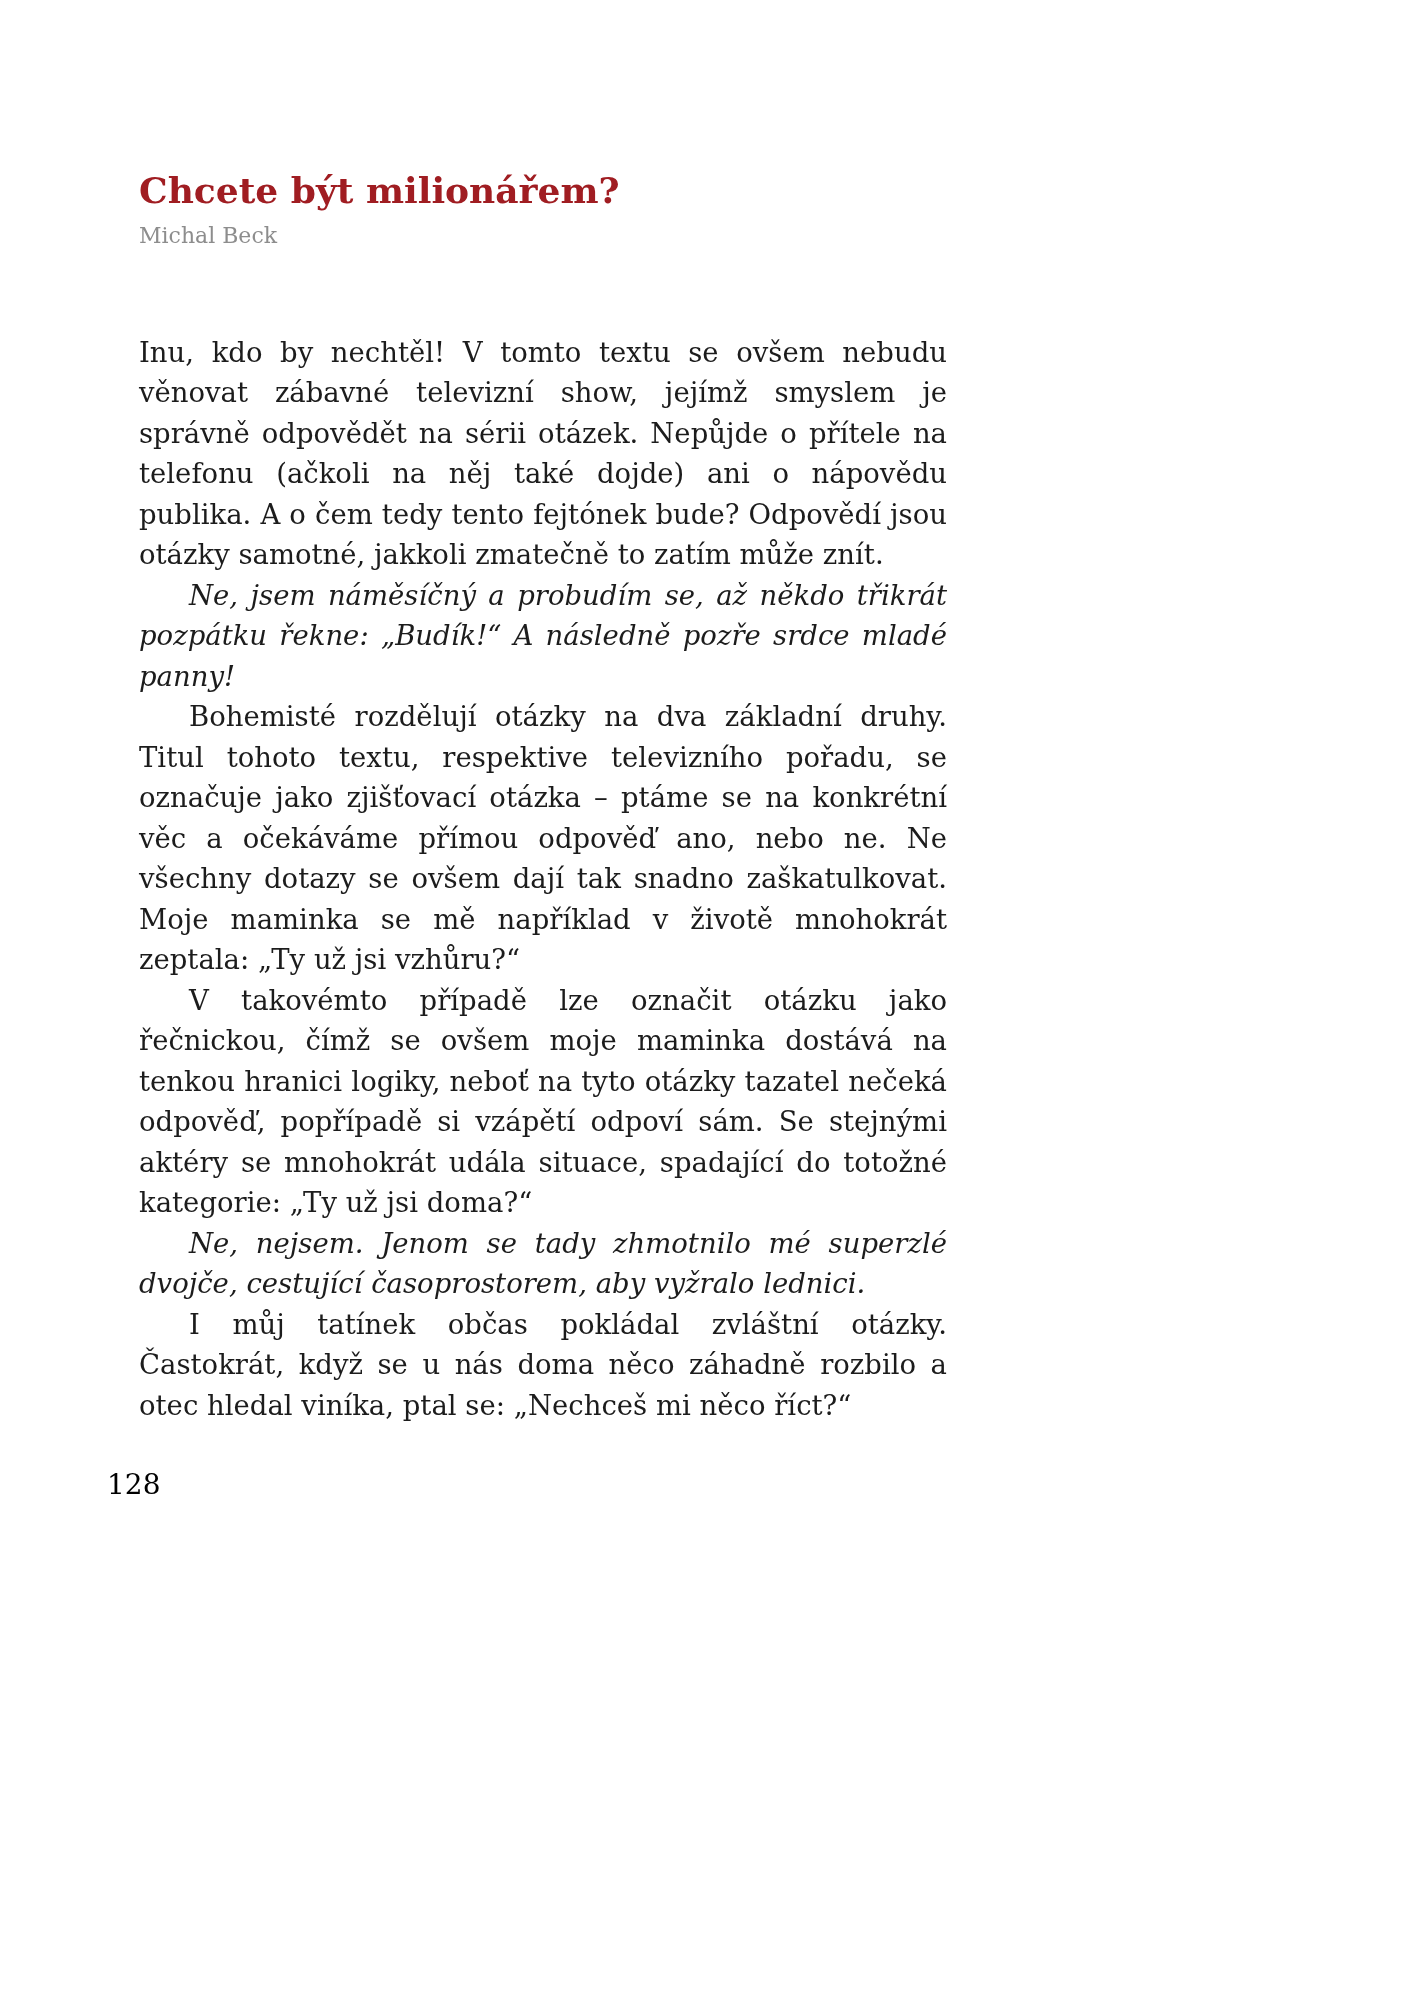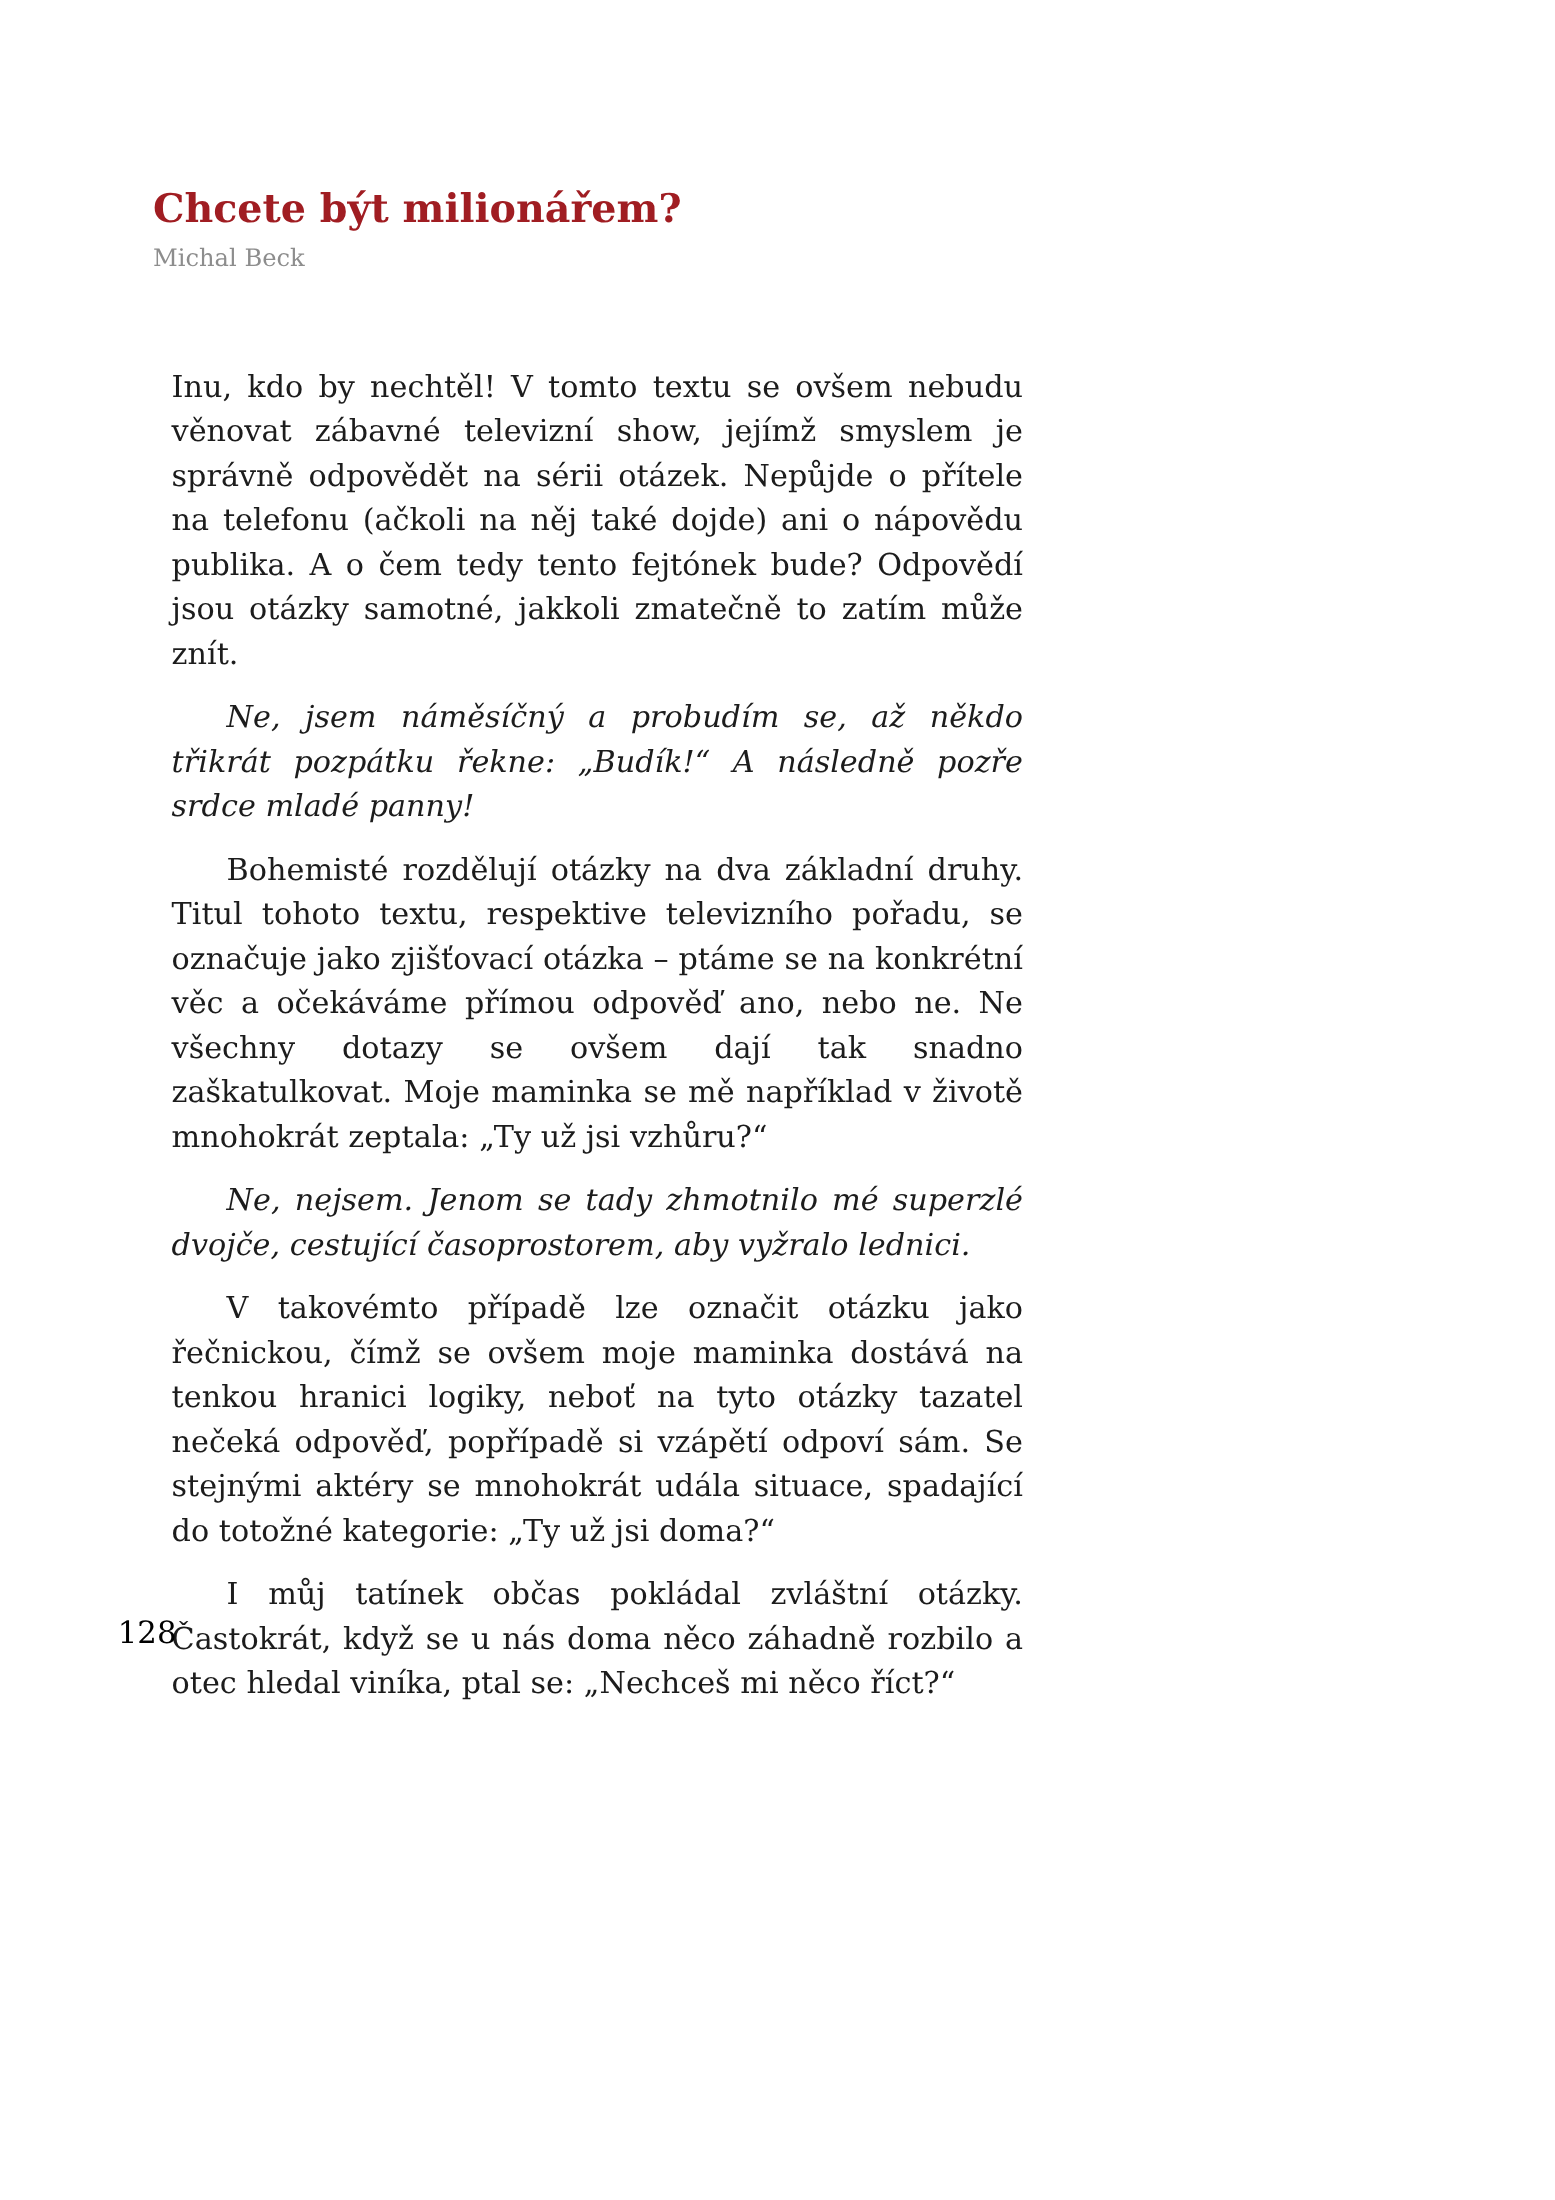--- a/index.html
+++ b/index.html
@@ -34,21 +34,21 @@
     font-size: 22px;
     line-height: 1.2;
     font-weight: normal;
     color: #8d8d8d;
   }
   .body-text {
     margin-top: 82px;
     color: #1c1c1c;
   }
   .body-text p {
-    margin: 17px;
+    margin: 0;
     font-size: 27.5px;
     line-height: 40.5px;
     text-align: justify;
     hyphens: manual;
     color: #1c1c1c;
   }
   .body-text p.indent {
     text-indent: 50px;
   }
   .body-text p.italic {
@@ -67,20 +67,20 @@
 
 <div class="book-page">
   <div class="text-column">
     <h1 class="page-title">Chcete být milionářem?</h1>
     <p class="author-name">Michal Beck</p>
 
     <div class="body-text">
       <p>Inu, kdo by nechtěl! V tomto textu se ovšem nebudu věnovat zábavné televizní show, jejímž smyslem je správně odpově­dět na sérii otázek. Nepůjde o přítele na telefonu (ačkoli na něj také dojde) ani o nápovědu publika. A o čem tedy tento fejtó­nek bude? Odpovědí jsou otázky samotné, jakkoli zmatečně to zatím může znít.</p>
       <p class="indent italic">Ne, jsem náměsíčný a probudím se, až někdo třikrát pozpátku řekne: „Budík!“ A následně pozře srdce mladé panny!</p>
       <p class="indent">Bohemisté rozdělují otázky na dva základní druhy. Titul tohoto textu, respektive televizního pořadu, se označuje jako zjišťovací otázka – ptáme se na konkrétní věc a očekáváme přímou odpověď ano, nebo ne. Ne všechny dotazy se ovšem dají tak snadno zaškatulkovat. Moje maminka se mě napří­klad v životě mnohokrát zeptala: „Ty už jsi vzhůru?“</p>
+      <p class="indent">V takovémto případě lze označit otázku jako řečnickou, čímž se ovšem moje maminka dostává na tenkou hranici logiky, neboť na tyto otázky tazatel nečeká odpověď, po­případě si vzápětí odpoví sám. Se stejnými aktéry se mno­hokrát udála situace, spadající do totožné kategorie: „Ty už jsi doma?“</p>
       <p class="indent italic">Ne, nejsem. Jenom se tady zhmotnilo mé superzlé dvojče, ces­tující časoprostorem, aby vyžralo lednici.</p>
-      <p class="indent">V takovémto případě lze označit otázku jako řečnickou, čímž se ovšem moje maminka dostává na tenkou hranici logiky, neboť na tyto otázky tazatel nečeká odpověď, po­případě si vzápětí odpoví sám. Se stejnými aktéry se mno­hokrát udála situace, spadající do totožné kategorie: „Ty už jsi doma?“</p>
       <p class="indent">I můj tatínek občas pokládal zvláštní otázky. Častokrát, když se u nás doma něco záhadně rozbilo a otec hledal viní­ka, ptal se: „Nechceš mi něco říct?“</p>
     </div>
   </div>
 
   <div class="page-number">128</div>
 </div>
 
 </body></html>

